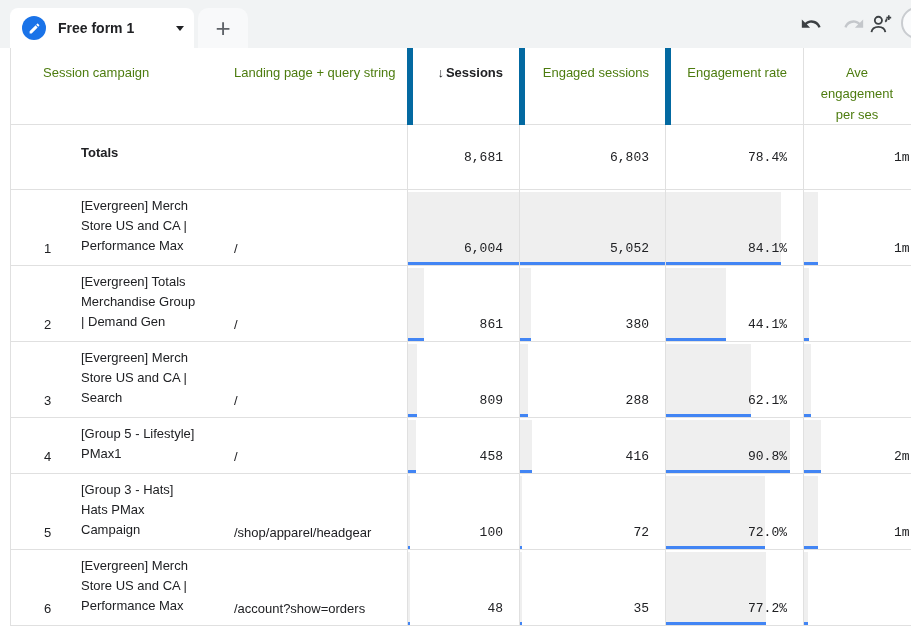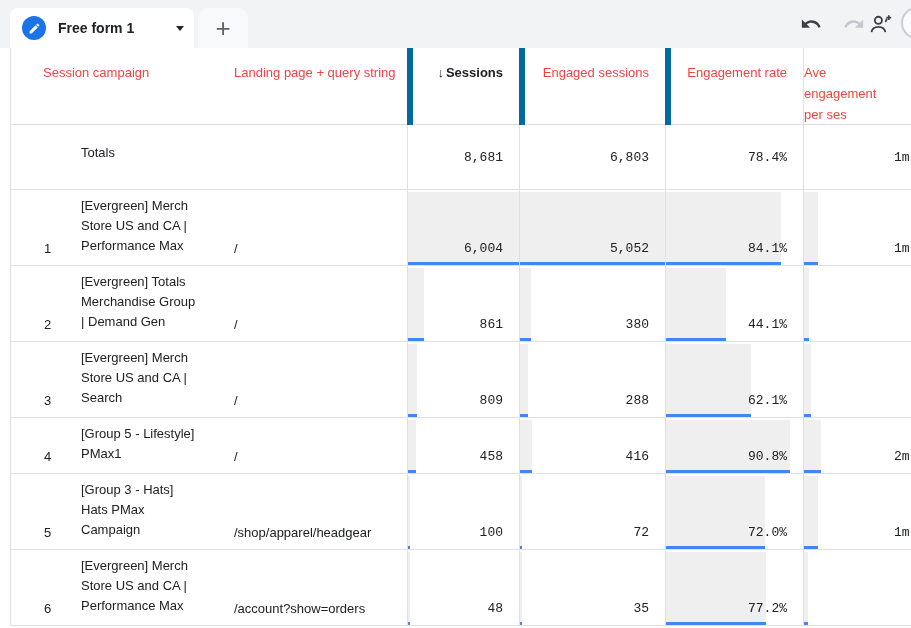--- a/index.html
+++ b/index.html
@@ -23,43 +23,43 @@
   .undo{right:89px;top:13px;}
   .redo{right:46px;top:13px;}
   .person{right:17px;top:11px;}
   .pcircle{right:-22px;top:7px;width:28px;height:28px;border:2px solid #c9ccd0;
        border-radius:50%;background:#fafbfc;box-sizing:content-box;}
 
   
   .table{margin-left:10px;width:962px;border-left:1px solid #e0e0e0;background:#fff;}
   .hrow{display:grid;grid-template-columns:223px 173px 112px 146px 138px 170px;
         height:77px;box-sizing:border-box;border-bottom:1px solid #e0e0e0;}
-  .hcell{font-size:13px;color:#ef4444;padding-top:14px;line-height:21px;box-sizing:border-box;cursor:pointer;}
+  .hcell{font-size:13px;color:#4d7c0f;padding-top:14px;line-height:21px;box-sizing:border-box;cursor:pointer;}
   .hcell.dim1{padding-left:32px;}
   .hcell.num{text-align:right;padding-right:16px;border-left:6px solid #0369a1;}
   .hcell.sorted{color:#202124;font-weight:bold;}
   .sort-arrow{font-weight:normal;font-size:13px;margin-right:2px;}
   .hcell.avgh{border-left:1px solid #e0e0e0;padding-right:0;}
-  .avg-lines{width:106px;text-align:left;padding-right:2px;}
+  .avg-lines{width:106px;text-align:center;padding-right:2px;}
 
   .trow{display:grid;grid-template-columns:70px 153px 173px 112px 146px 138px 170px;
         border-bottom:1px solid #e0e0e0;box-sizing:border-box;position:relative;background:#fff;}
   .cell{box-sizing:border-box;font-size:13px;color:#202124;}
   .cell-index{padding:0 0 9px 33px;display:flex;align-items:flex-end;}
   .cell-campaign{padding:0 16px 9px 0;display:flex;flex-direction:column;justify-content:flex-end;line-height:20px;}
   .cline{white-space:nowrap;}
   .cell-landing{padding:0 6px 9px 0;display:flex;align-items:flex-end;white-space:nowrap;}
   .cell-num{position:relative;border-left:1px solid #e0e0e0;}
   .bar{position:absolute;left:0;top:2px;bottom:0;background:#efefef;
        border-bottom:3px solid #4285f4;box-sizing:border-box;}
   .cell-num .val{position:absolute;right:16px;bottom:9px;white-space:nowrap;z-index:2;font-family:Liberation Mono, monospace;}
   .cell-avg .val{right:auto;left:90px;}
 
   .trow.totals{height:65px;}
-  .totals .cell-campaign{justify-content:center;font-weight:normal;}
+  .totals .cell-campaign{justify-content:center;font-weight:bold;}
   .totals .val{bottom:auto;top:50%;transform:translateY(-50%);}
 </style>
 </head>
 <body>
 
 <div class="app">
 
   <div class="tabbar">
     <div class="tab">
       <span class="pencil-badge">

